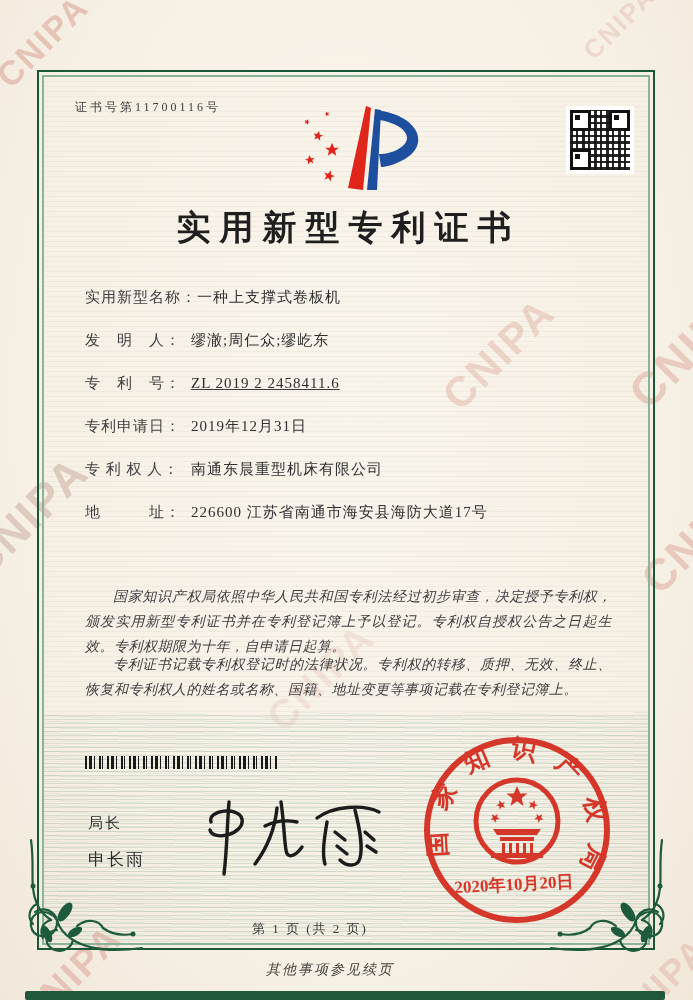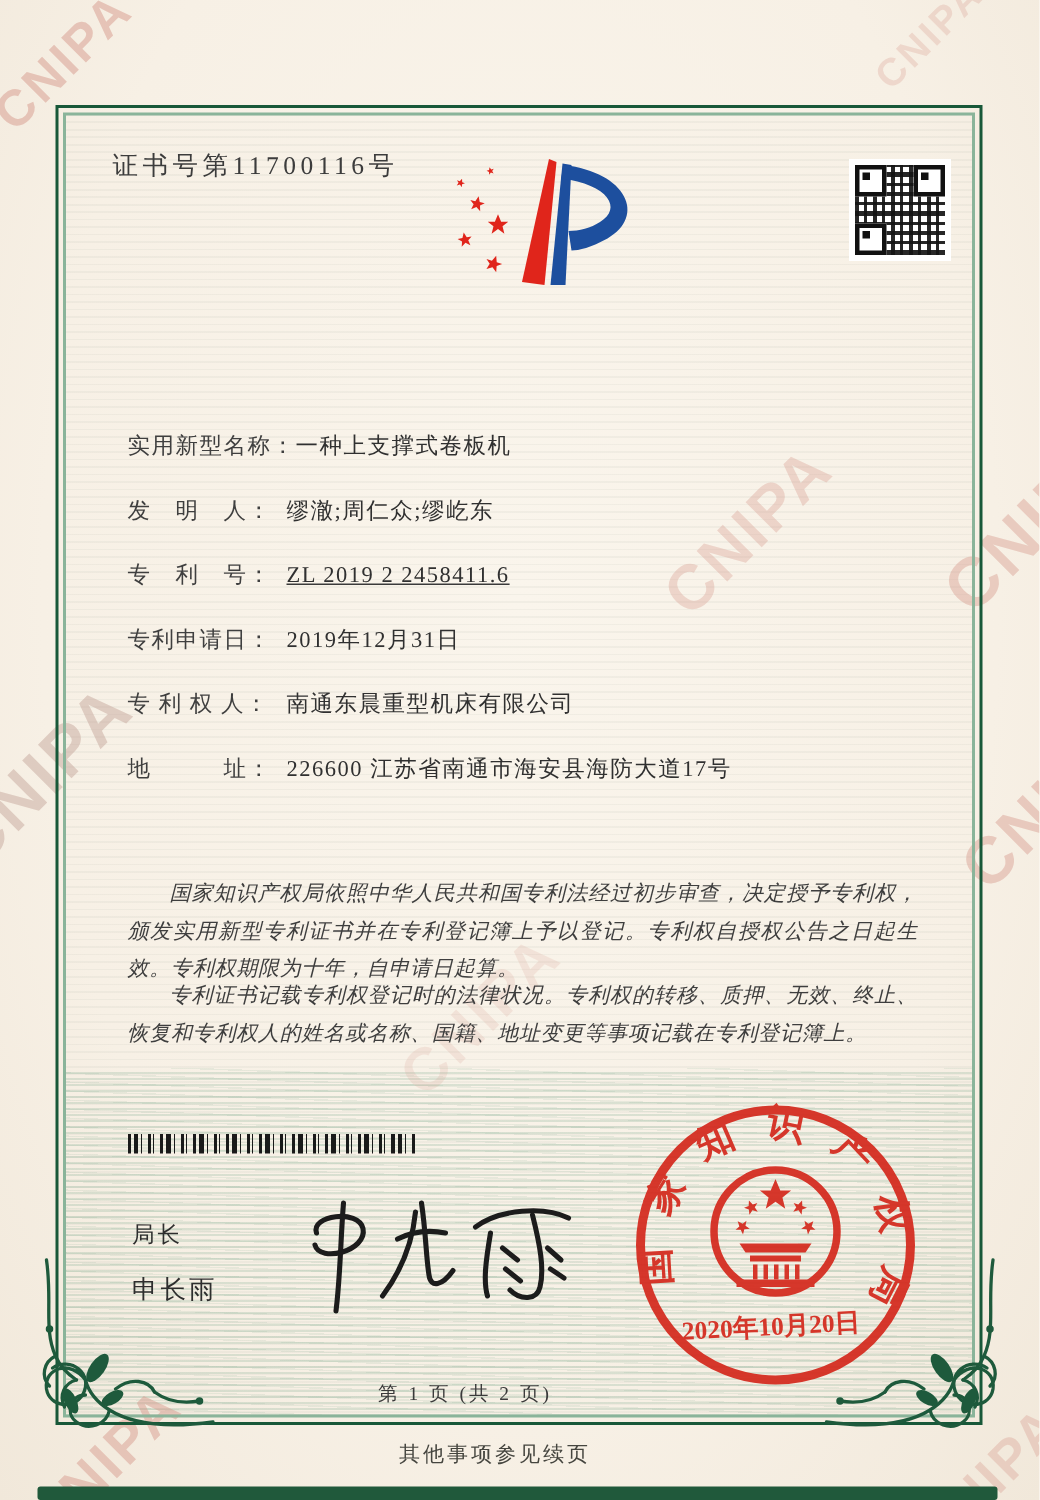--- a/index.html
+++ b/index.html
@@ -18,21 +18,21 @@
   #tex-all{left:43px; top:76px; width:606px; height:866px;
     background:repeating-linear-gradient(0deg, rgba(150,160,148,.09) 0 1px, transparent 1px 5px);}
   #tex-bottom{left:43px; top:712px; width:606px; height:232px;
     background:
       repeating-linear-gradient(0deg, rgba(110,162,132,.22) 0 1px, transparent 1px 4px),
       repeating-linear-gradient(2deg, rgba(110,162,132,.12) 0 1px, transparent 1px 6px);}
   
   .wm{position:absolute; font-family:"Liberation Sans","DejaVu Sans",sans-serif; font-weight:bold;
       color:#d79a8d; transform:rotate(-45deg); letter-spacing:2px; white-space:nowrap;}
   
-  #cert-no{left:75px; top:99px; font-size:17px; letter-spacing:3px; color:#3c3c3c;}
+  #cert-no{left:75px; top:99px; font-size:12px; letter-spacing:3px; color:#3c3c3c;}
   #title{left:37px; top:205px; width:614px; text-align:center; font-size:34px; font-weight:bold;
          letter-spacing:9px; text-indent:9px; color:#1f1f1f;}
   
   #qr{left:566px; top:106px; width:64px; height:64px; background:#fff; padding:2px;}
   #qr-noise{position:absolute; left:4px; top:4px; width:60px; height:60px;
     background-image:
       repeating-linear-gradient(90deg,#151515 0 3px, transparent 3px 6px, #151515 6px 8px, transparent 8px 12px),
       repeating-linear-gradient(0deg,#151515 0 3px, transparent 3px 7px, #151515 7px 9px, transparent 9px 13px);
     background-blend-mode:multiply; opacity:.92;}
   .finder{position:absolute; width:15px; height:15px; border:3px solid #111; background:#fff;}
@@ -48,21 +48,21 @@
   #barcode{left:85px; top:756px; width:192px; height:13px;
     background:repeating-linear-gradient(90deg,
       #1a1a1a 0 2px, transparent 2px 4px, #1a1a1a 4px 7px, transparent 7px 9px,
       #1a1a1a 9px 10px, transparent 10px 14px, #1a1a1a 14px 16px, transparent 16px 17px,
       #1a1a1a 17px 18px, transparent 18px 22px);}
   
   #commissioner-title{left:88px; top:814px; font-size:15px; letter-spacing:2px; color:#2e2e2e;}
   #commissioner-name{left:88px; top:848px; font-size:17px; letter-spacing:2px; color:#2e2e2e;}
   
   #page-no{left:37px; top:920px; width:546px; text-align:center; font-size:13px; letter-spacing:2px; color:#3a3a3a;}
-  #note{left:0; top:961px; width:660px; text-align:center; font-size:14px; 
+  #note{left:0; top:961px; width:660px; text-align:center; font-size:14px; font-style:italic;
         letter-spacing:2px; color:#45453f;}
   #bottom-edge{left:25px; top:991px; width:640px; height:9px; background:#20593b; border-radius:2px;}
   .mirror{transform:scaleX(-1);}
 </style>
 </head>
 <body>
 
 <div id="page">
 
   <div class="abs" id="tex-all"></div>
@@ -146,20 +146,21 @@
     </svg>
   </div>
 
   <div class="abs" id="qr">
     <div id="qr-noise"></div>
     <div class="finder" style="left:4px; top:4px;"></div>
     <div class="finder" style="right:4px; top:4px;"></div>
     <div class="finder" style="left:4px; bottom:4px;"></div>
   </div>
 
+  <div class="abs" id="title">实用新型专利证书</div>
 
   <div class="row" style="top:331px;">
     <span class="lbl">发　明　人：</span><span class="val">缪澈;周仁众;缪屹东</span>
   </div>
   <div class="row" style="top:288px;">
     <span class="lbl">实用新型名称：</span><span class="val">一种上支撑式卷板机</span>
   </div>
   <div class="row" style="top:374px;text-decoration:underline;">
     <span class="lbl">专　利　号：</span><span class="val">ZL 2019 2 2458411.6</span>
   </div>

